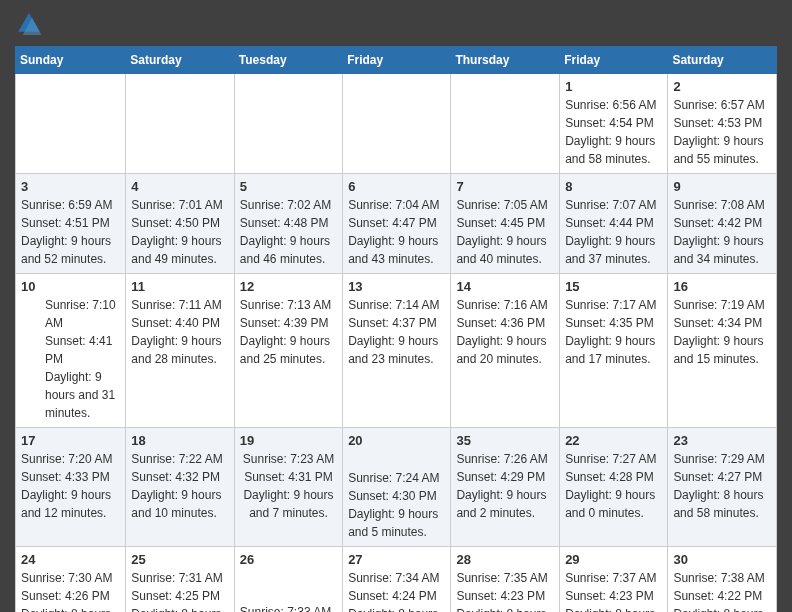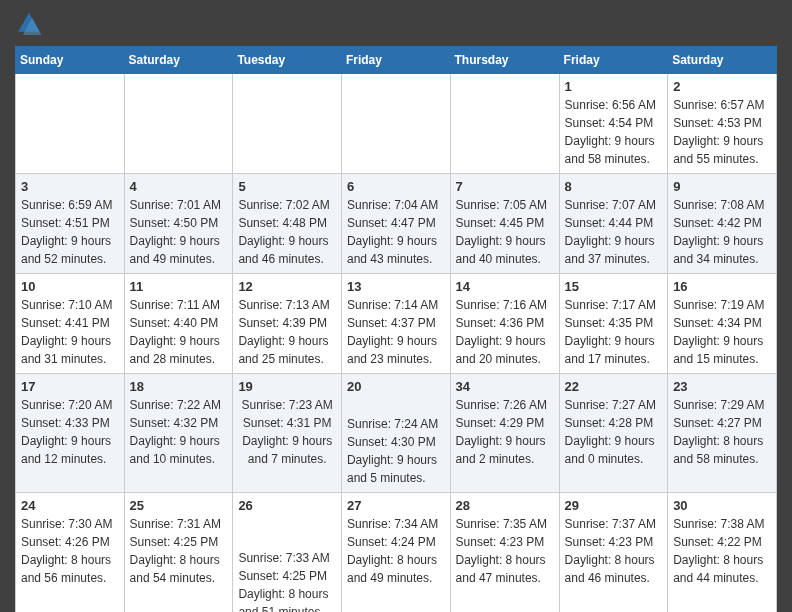--- a/index.html
+++ b/index.html
@@ -194,21 +194,21 @@
           <td>
             <span class="day-number">9</span>
             <div class="day-info" style="white-space: pre-line;">Sunrise: 7:08 AM
 Sunset: 4:42 PM
 Daylight: 9 hours and 34 minutes.</div>
           </td>
         </tr>
         <tr>
           <td>
             <span class="day-number">10</span>
-            <div class="day-info" style="white-space: pre-line;">Sunrise: 7:10 AM
+            <div class="day-info" style="white-space: pre-line; margin-left: 24px;">Sunrise: 7:10 AM
 Sunset: 4:41 PM
 Daylight: 9 hours and 31 minutes.</div>
           </td>
           <td>
             <span class="day-number">11</span>
             <div class="day-info" style="white-space: pre-line;">Sunrise: 7:11 AM
 Sunset: 4:40 PM
 Daylight: 9 hours and 28 minutes.</div>
           </td>
           <td>
@@ -261,21 +261,21 @@
 Sunset: 4:31 PM
 Daylight: 9 hours and 7 minutes.</div>
           </td>
           <td>
             <span class="day-number">20</span>
             <div class="day-info" style="white-space: pre-line; margin-top: 21px;">Sunrise: 7:24 AM
 Sunset: 4:30 PM
 Daylight: 9 hours and 5 minutes.</div>
           </td>
           <td>
-            <span class="day-number">34</span>
+            <span class="day-number">35</span>
             <div class="day-info" style="white-space: pre-line;">Sunrise: 7:26 AM
 Sunset: 4:29 PM
 Daylight: 9 hours and 2 minutes.</div>
           </td>
           <td>
             <span class="day-number">22</span>
             <div class="day-info" style="white-space: pre-line;">Sunrise: 7:27 AM
 Sunset: 4:28 PM
 Daylight: 9 hours and 0 minutes.</div>
           </td>

